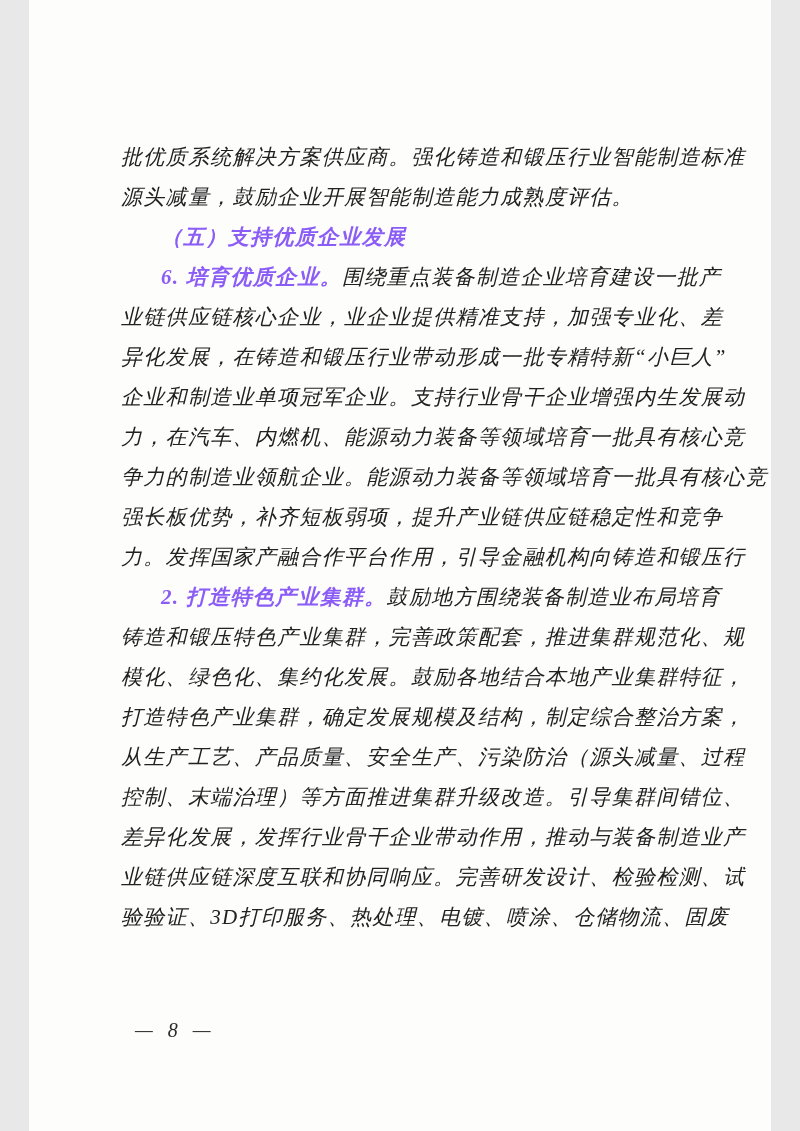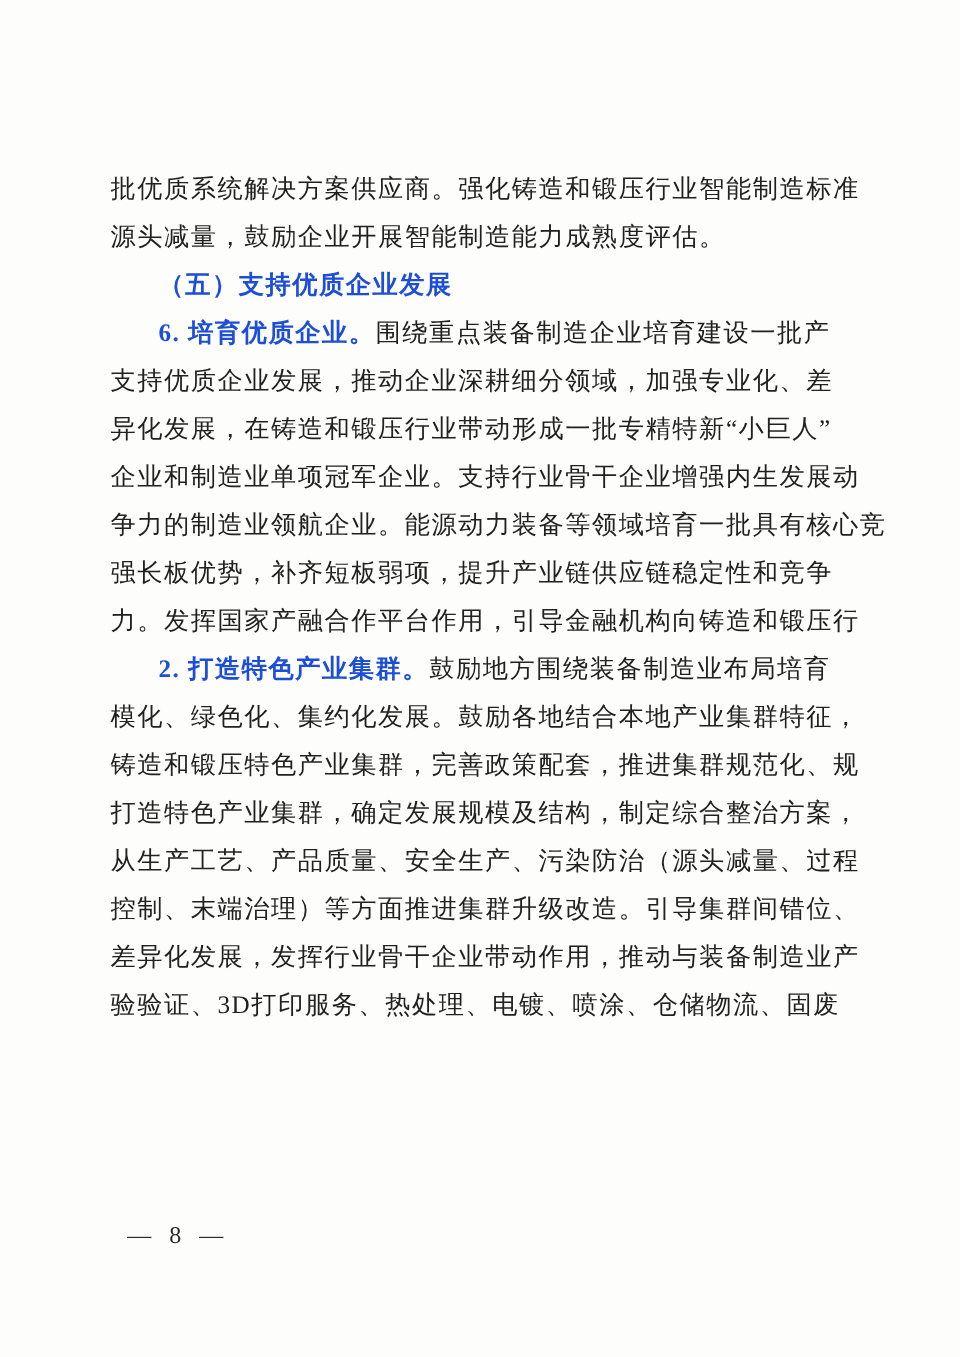--- a/index.html
+++ b/index.html
@@ -2,27 +2,28 @@
 <html lang="zh"><head>
 <meta charset="utf-8">
 <style>
   html, body {
     margin: 0;
     padding: 0;
     background: #e8e8e8;
   }
   .page {
     position: relative;
-    width: 800px;
+    width: 742px;
     height: 1131px;
     margin: 0 auto;
     background: #fdfdfc;
     overflow: hidden;
     font-family: "Liberation Serif", "DejaVu Serif", serif;
     color: #212121;
+    font-style: italic;
   }
   .doc-body {
     position: absolute;
     left: 92px;
     top: 137px;
     width: 630px;
   }
   .line {
     height: 40px;
     line-height: 40px;
@@ -30,21 +31,21 @@
     letter-spacing: 1.3px;
     white-space: nowrap;
     font-kerning: none;
   }
   .line.indent2 {
     text-indent: 40px;
   }
   .line .bold,
   .line.heading {
     font-weight: bold;
-    color: #1d4ed8;
+    color: #8b5cf6;
   }
   .page-footer {
     position: absolute;
     left: 106px;
     top: 1012px;
     height: 36px;
     line-height: 36px;
     font-size: 20px;
     letter-spacing: 5px;
     color: #2b2b2b;
@@ -52,29 +53,31 @@
 </style>
 </head>
 <body>
 
 <div class="page">
   <div class="doc-body">
       <div class="line"><span>批优质系统解决方案供应商。强化铸造和锻压行业智能制造标准</span></div>
       <div class="line"><span>源头减量，鼓励企业开展智能制造能力成熟度评估。</span></div>
       <div class="line indent2 heading"><span class="bold">（五）支持优质企业发展</span></div>
       <div class="line indent2"><span class="bold">6. 培育优质企业。</span><span>围绕重点装备制造企业培育建设一批产</span></div>
-      <div class="line"><span>支持优质企业发展，推动企业深耕细分领域，加强专业化、差</span></div>
+      <div class="line"><span>业链供应链核心企业，业企业提供精准支持，加强专业化、差</span></div>
       <div class="line"><span>异化发展，在铸造和锻压行业带动形成一批专精特新“小巨人”</span></div>
       <div class="line"><span>企业和制造业单项冠军企业。支持行业骨干企业增强内生发展动</span></div>
+      <div class="line"><span>力，在汽车、内燃机、能源动力装备等领域培育一批具有核心竞</span></div>
       <div class="line"><span>争力的制造业领航企业。能源动力装备等领域培育一批具有核心竞</span></div>
       <div class="line"><span>强长板优势，补齐短板弱项，提升产业链供应链稳定性和竞争</span></div>
       <div class="line"><span>力。发挥国家产融合作平台作用，引导金融机构向铸造和锻压行</span></div>
       <div class="line indent2"><span class="bold">2. 打造特色产业集群。</span><span>鼓励地方围绕装备制造业布局培育</span></div>
+      <div class="line"><span>铸造和锻压特色产业集群，完善政策配套，推进集群规范化、规</span></div>
       <div class="line"><span>模化、绿色化、集约化发展。鼓励各地结合本地产业集群特征，</span></div>
-      <div class="line"><span>铸造和锻压特色产业集群，完善政策配套，推进集群规范化、规</span></div>
       <div class="line"><span>打造特色产业集群，确定发展规模及结构，制定综合整治方案，</span></div>
       <div class="line"><span>从生产工艺、产品质量、安全生产、污染防治（源头减量、过程</span></div>
       <div class="line"><span>控制、末端治理）等方面推进集群升级改造。引导集群间错位、</span></div>
       <div class="line"><span>差异化发展，发挥行业骨干企业带动作用，推动与装备制造业产</span></div>
+      <div class="line"><span>业链供应链深度互联和协同响应。完善研发设计、检验检测、试</span></div>
       <div class="line"><span>验验证、3D打印服务、热处理、电镀、喷涂、仓储物流、固废</span></div>
     </div>
   <div class="page-footer">— 8 —</div>
 </div>
 
 </body></html>

